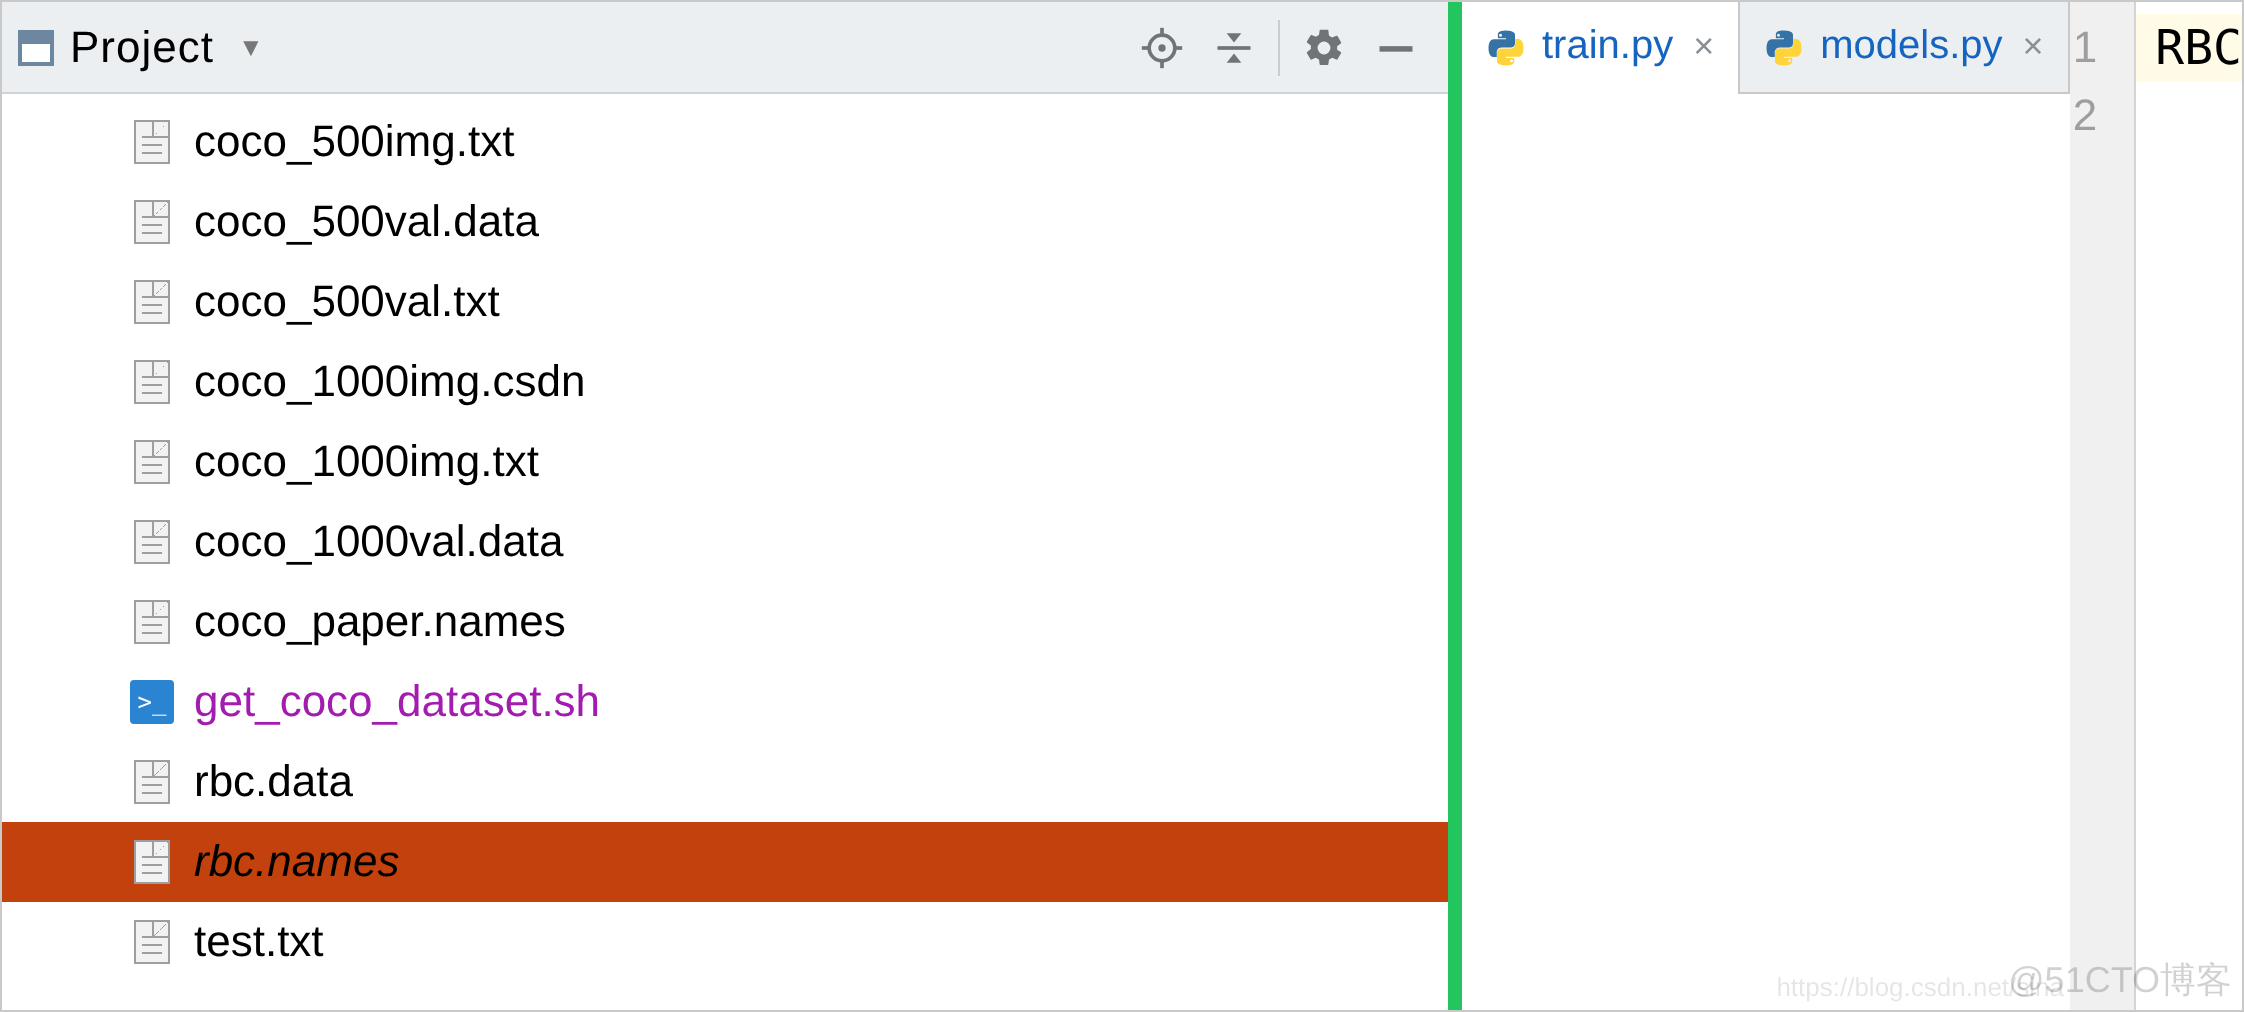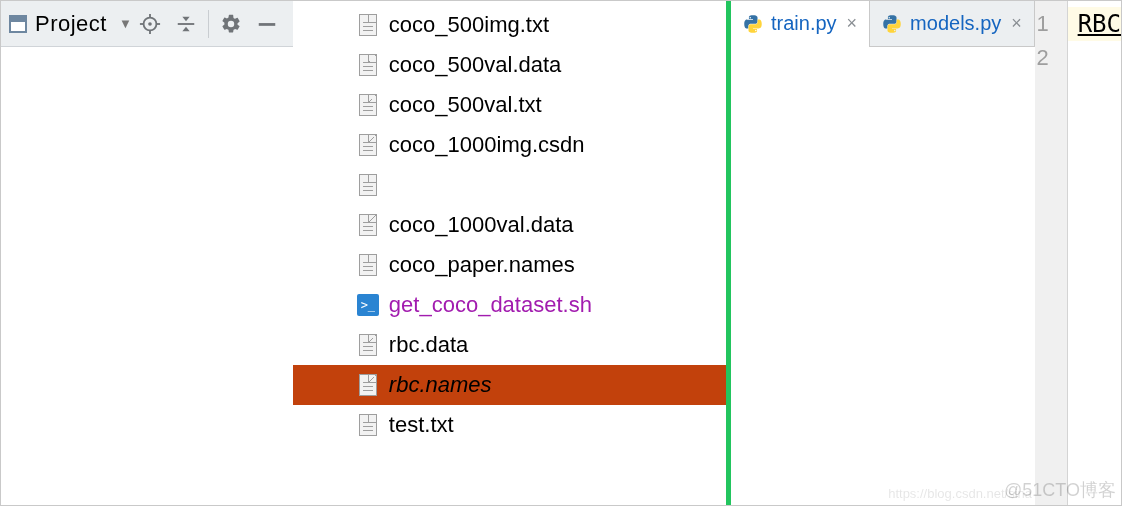--- a/index.html
+++ b/index.html
@@ -14,22 +14,22 @@
   .app {
     display: flex;
     width: 1122px;
     height: 506px;
     border: 1px solid #c9c9c9;
   }
   
   .left {
     width: 730px;
     display: flex;
-    flex-direction: row;
-    border-right: 5px solid #22c55e;
+    flex-direction: column;
+    border-right: 7px solid #22c55e;
     position: relative;
     min-width: 0;
     background: #fff;
   }
   .proj-toolbar {
     height: 46px;
     background: #eceff1;
     border-bottom: 1px solid #d0d4d8;
     display: flex;
     align-items: center;
@@ -190,21 +190,20 @@
     text-align: right;
     color: #9e9e9e;
     font-size: 22px;
   }
   .gutter div { padding-right: 18px; height: 34px; line-height: 34px; }
   .code {
     flex: 1;
     padding-top: 6px;
     font-size: 24px;
     font-family: ui-monospace, SFMono-Regular, Menlo, monospace;
-    text-decoration: underline;
   }
   .line { height: 34px; line-height: 34px; padding-left: 10px; }
   .line.current { background: #fffbe6; }
 
   .watermark {
     position: absolute;
     right: 6px;
     bottom: 4px;
     font-size: 18px;
     color: rgba(0,0,0,0.18);
@@ -310,20 +309,21 @@
         <div class="row">
           <span class="ficon">
             <span class="ic-file">
               <span class="lines">
                 <span></span>
                 <span></span>
                 <span></span>
               </span>
             </span>
           </span>
+          <span>coco_1000img.txt</span>
         </div>
         <div class="row">
           <span class="ficon">
             <span class="ic-file">
               <span class="lines">
                 <span></span>
                 <span></span>
                 <span></span>
               </span>
             </span>

